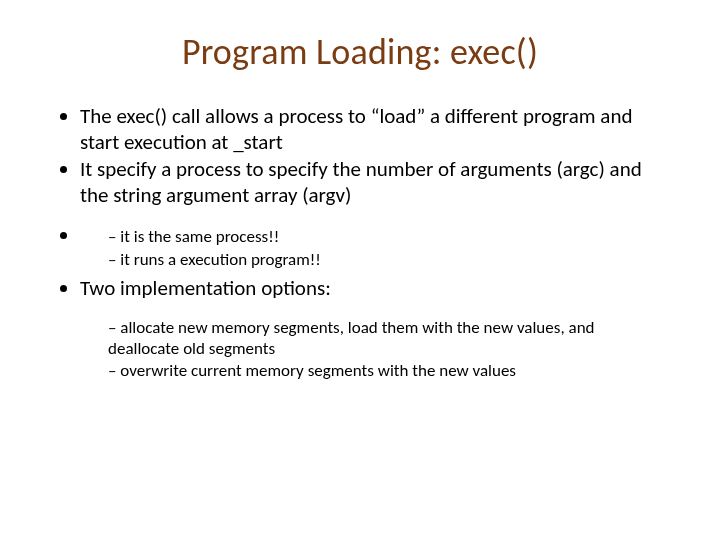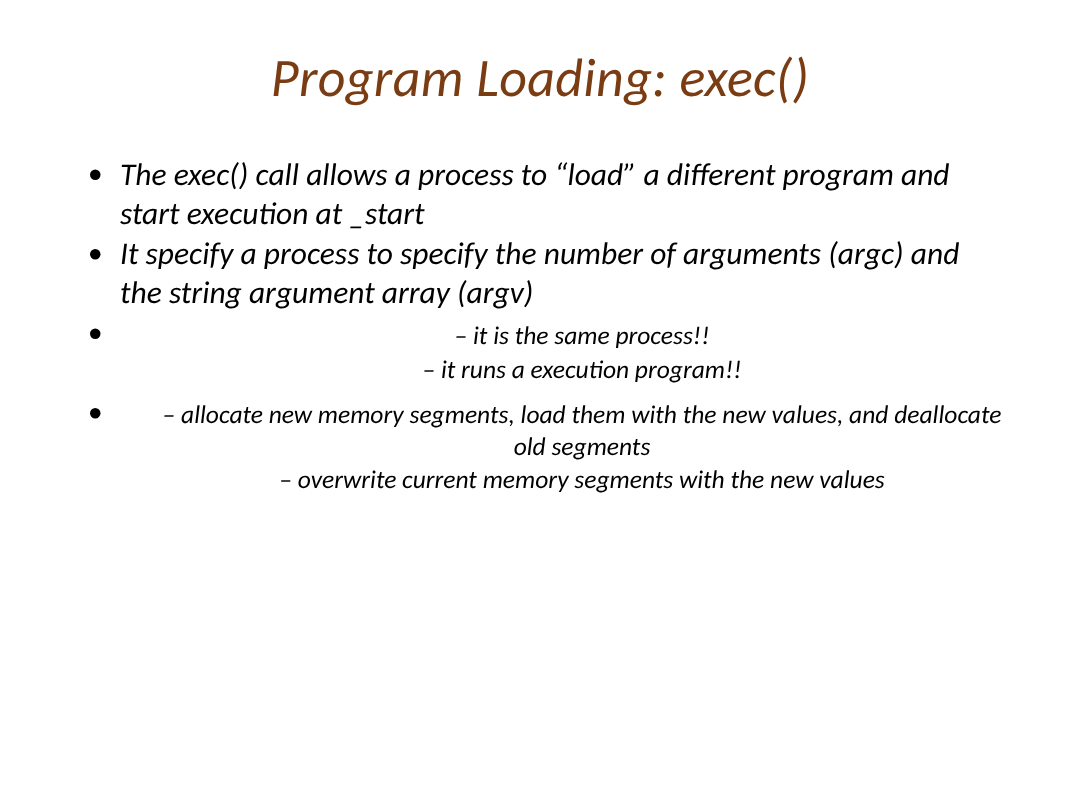--- a/index.html
+++ b/index.html
@@ -9,21 +9,20 @@
     height: 540px;
     background: #fff;
     font-family: Calibri, "Segoe UI", Arial, sans-serif;
     color: #000;
   }
   .slide {
     box-sizing: border-box;
     width: 720px;
     height: 536px;
     padding: 24px 52px 24px 52px;
-    font-style: italic;
   }
   .title {
     text-align: center;
     font-size: 36px;
     font-weight: 400;
     color: #7a3c12;
     margin: 6px 0 30px 0;
     letter-spacing: 0.2px;
   }
   ul.level1 {
@@ -31,23 +30,22 @@
     margin: 0;
     padding-left: 28px;
   }
   ul.level1 > li {
     font-size: 21px;
     line-height: 1.22;
     margin-bottom: 2px;
   }
   ul.level2 {
     list-style: none;
-    margin: 2px 0 6px 0;
+    margin: 15px 0 6px 0;
     padding-left: 28px;
-    text-align: center;
   }
   ul.level2 > li {
     font-size: 17px;
     line-height: 1.25;
     margin-bottom: 1px;
   }
   ul.level2 > li::before {
     content: "–  ";
   }
 </style>
@@ -60,19 +58,20 @@
   <ul class="level1">
     <li>The exec() call allows a process to “load” a different program and start execution at _start</li>
     <li>It specify a process to specify the number of arguments (argc) and the string argument array (argv)</li>
     <li>
       <ul class="level2">
         <li>it is the same process!!</li>
         <li>it runs a execution program!!</li>
       </ul>
     </li>
     <li>
+      <span>Two implementation options:</span>
       <ul class="level2">
         <li>allocate new memory segments, load them with the new values, and deallocate old segments</li>
         <li>overwrite current memory segments with the new values</li>
       </ul>
     </li>
   </ul>
 </div>
 
 </body></html>

